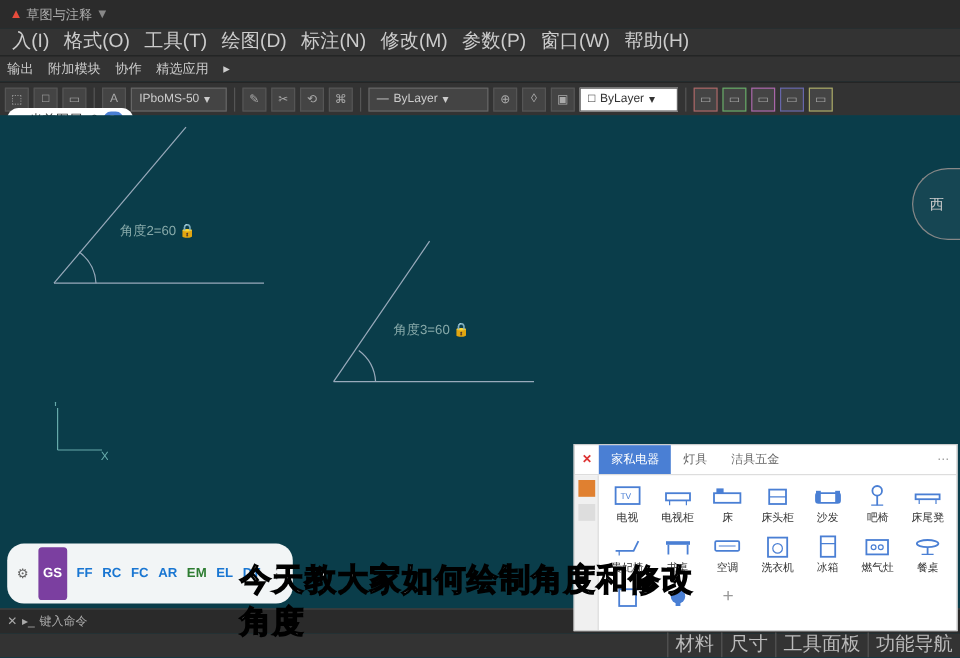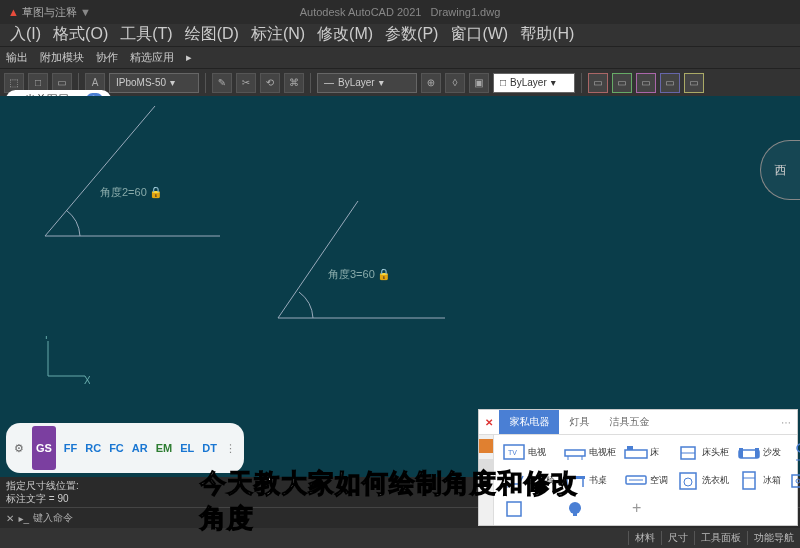--- a/index.html
+++ b/index.html
@@ -25,49 +25,46 @@
 .angle-text{fill:#8aa;font-size:11px}
 .crosshair{position:absolute;left:40px;bottom:90px}
 .crosshair line{stroke:#6aa;stroke-width:1}
 .crosshair text{fill:#6aa;font-size:10px}
 .right-circle{position:absolute;right:0;top:140px;width:40px;height:60px;border:1px solid #888;border-radius:30px 0 0 30px;border-right:none;background:rgba(255,255,255,0.05);display:flex;align-items:center;justify-content:center;color:#ccc;font-size:12px}
 .cmd-panel{position:absolute;bottom:20px;left:0;right:0}
 .quick-bar{background:rgba(255,255,255,0.95);border-radius:14px;margin:4px 6px;padding:3px 8px;display:flex;align-items:center;gap:8px;font-size:11px;width:fit-content}
 .qb{font-weight:bold;font-size:11px}
 .cmd-lines{background:#2a2a2a;color:#ccc;font-size:10px;padding:2px 6px;line-height:13px}
 .cmd-input{background:#2a2a2a;color:#aaa;font-size:10px;padding:3px 6px;display:flex;align-items:center;gap:4px;border-top:1px solid #444}
-.statusbar{position:absolute;bottom:0;left:0;right:0;height:20px;background:#333;display:flex;align-items:center;justify-content:flex-end;font-size:10px;color:#bbb}
+.statusbar{position:absolute;bottom:0;left:0;right:0;height:20px;background:#333;display:flex;align-items:flex-end;justify-content:flex-end;font-size:16px;color:#bbb}
 .status-item{padding:0 6px;border-left:1px solid #555}
 .palette{position:absolute;right:2px;bottom:22px;background:#fff;border:1px solid #ccc;width:320px;font-size:10px}
 .pal-header{display:flex;align-items:center;border-bottom:1px solid #ddd}
 .pal-close{padding:4px 6px;color:#d33;font-weight:bold;cursor:pointer}
 .pal-tab{padding:5px 10px;cursor:pointer;color:#666}
 .pal-tab.active{background:#4a7fd4;color:#fff}
 .pal-body{display:flex}
 .pal-side{width:20px;background:#f0f0f0;border-right:1px solid #ddd;display:flex;flex-direction:column;align-items:center;padding-top:4px;gap:6px}
 .pal-side-icon{width:14px;height:14px;background:#e08030}
 .pal-grid{flex:1;display:grid;grid-template-columns:repeat(7,1fr);gap:2px;padding:4px}
-.pal-cell{display:flex;flex-direction:row;align-items:center;padding:2px;cursor:pointer}
+.pal-cell{display:flex;flex-direction:column;align-items:center;padding:2px;cursor:pointer}
 .pal-cell .ic{width:28px;height:22px;display:flex;align-items:center;justify-content:center}
 .pal-cell .lb{font-size:9px;color:#333;margin-top:1px;white-space:nowrap}
 .subtitle{position:absolute;bottom:12px;left:50%;transform:translateX(-50%);font-size:26px;font-weight:normal;color:#fff;-webkit-text-stroke:2px #000;text-stroke:2px #000;letter-spacing:1px;z-index:10}
 .star{color:#fff;font-size:14px}
 svg.ic-svg{width:26px;height:20px}
 </style>
 </head>
 <body>
 
 <div class="titlebar">
   <div class="title-btn">
     <span style="color:#e74c3c">▲</span>
     <span>草图与注释</span>
     <span style="color:#888">▼</span>
-  </div>
-  <div class="title-center">
-    <span>Autodesk AutoCAD 2021</span>&nbsp;&nbsp;&nbsp;<span>Drawing1.dwg</span>
   </div>
 </div>
 
 <div class="menubar" id="menubar">
     <div class="menu-item">入(I)</div>
     <div class="menu-item">格式(O)</div>
     <div class="menu-item">工具(T)</div>
     <div class="menu-item">绘图(D)</div>
     <div class="menu-item">标注(N)</div>
     <div class="menu-item">修改(M)</div>
@@ -82,21 +79,21 @@
     <div class="menu-item">精选应用</div>
     <div class="menu-item">▸</div>
   </div>
 
 <div class="toolbar">
   <div class="tool-icon">⬚</div>
   <div class="tool-icon">□</div>
   <div class="tool-icon">▭</div>
   <div class="tool-sep"></div>
   <div class="tool-icon">A</div>
-  <div class="tool-dropdown" style="width:90px"><span>IPboMS-50</span> ▾</div>
+  <div class="tool-dropdown" style="width:80px"><span>IPboMS-50</span> ▾</div>
   <div class="tool-sep"></div>
   <div class="tool-icon">✎</div>
   <div class="tool-icon">✂</div>
   <div class="tool-icon">⟲</div>
   <div class="tool-icon">⌘</div>
   <div class="tool-sep"></div>
   <div class="tool-dropdown" style="width:100px">— <span>ByLayer</span> ▾</div>
   <div class="tool-icon">⊕</div>
   <div class="tool-icon">◊</div>
   <div class="tool-icon">▣</div>
@@ -167,24 +164,20 @@
     <span class="qb" style="background:#7b3fa0;color:#fff;padding:16px 4px;border-radius:3px">GS</span>
     <span class="qb" style="color:#1976d2">FF</span>
     <span class="qb" style="color:#1976d2">RC</span>
     <span class="qb" style="color:#1976d2">FC</span>
     <span class="qb" style="color:#1976d2">AR</span>
     <span class="qb" style="color:#2e7d32">EM</span>
     <span class="qb" style="color:#1976d2">EL</span>
     <span class="qb" style="color:#1976d2">DT</span>
     <span style="color:#888">⋮</span>
   </div>
-  <div class="cmd-lines">
-    <div>指定尺寸线位置:</div>
-    <div>标注文字 = 90</div>
-  </div>
   <div class="cmd-input">
     <span>✕</span>
     <span>▸_</span>
     <span style="">键入命令</span>
   </div>
 </div>
 
 <div class="statusbar" id="statusbar">
     <div class="status-item">材料</div>
     <div class="status-item">尺寸</div>

